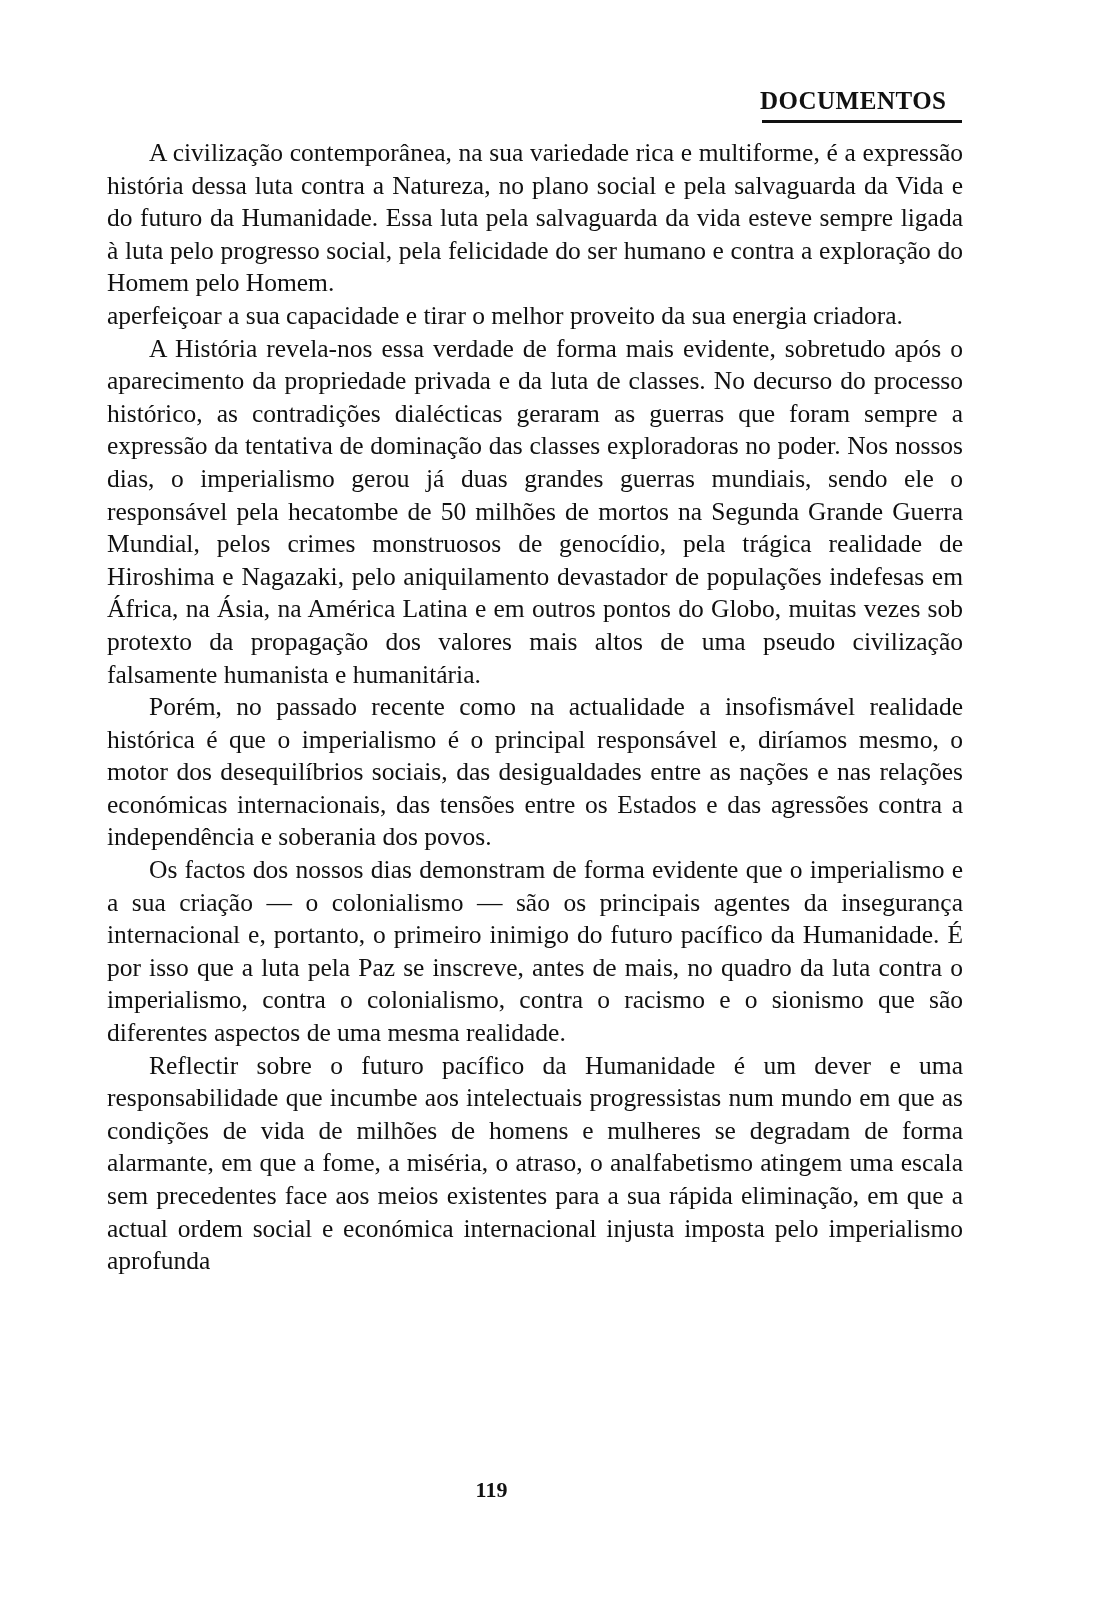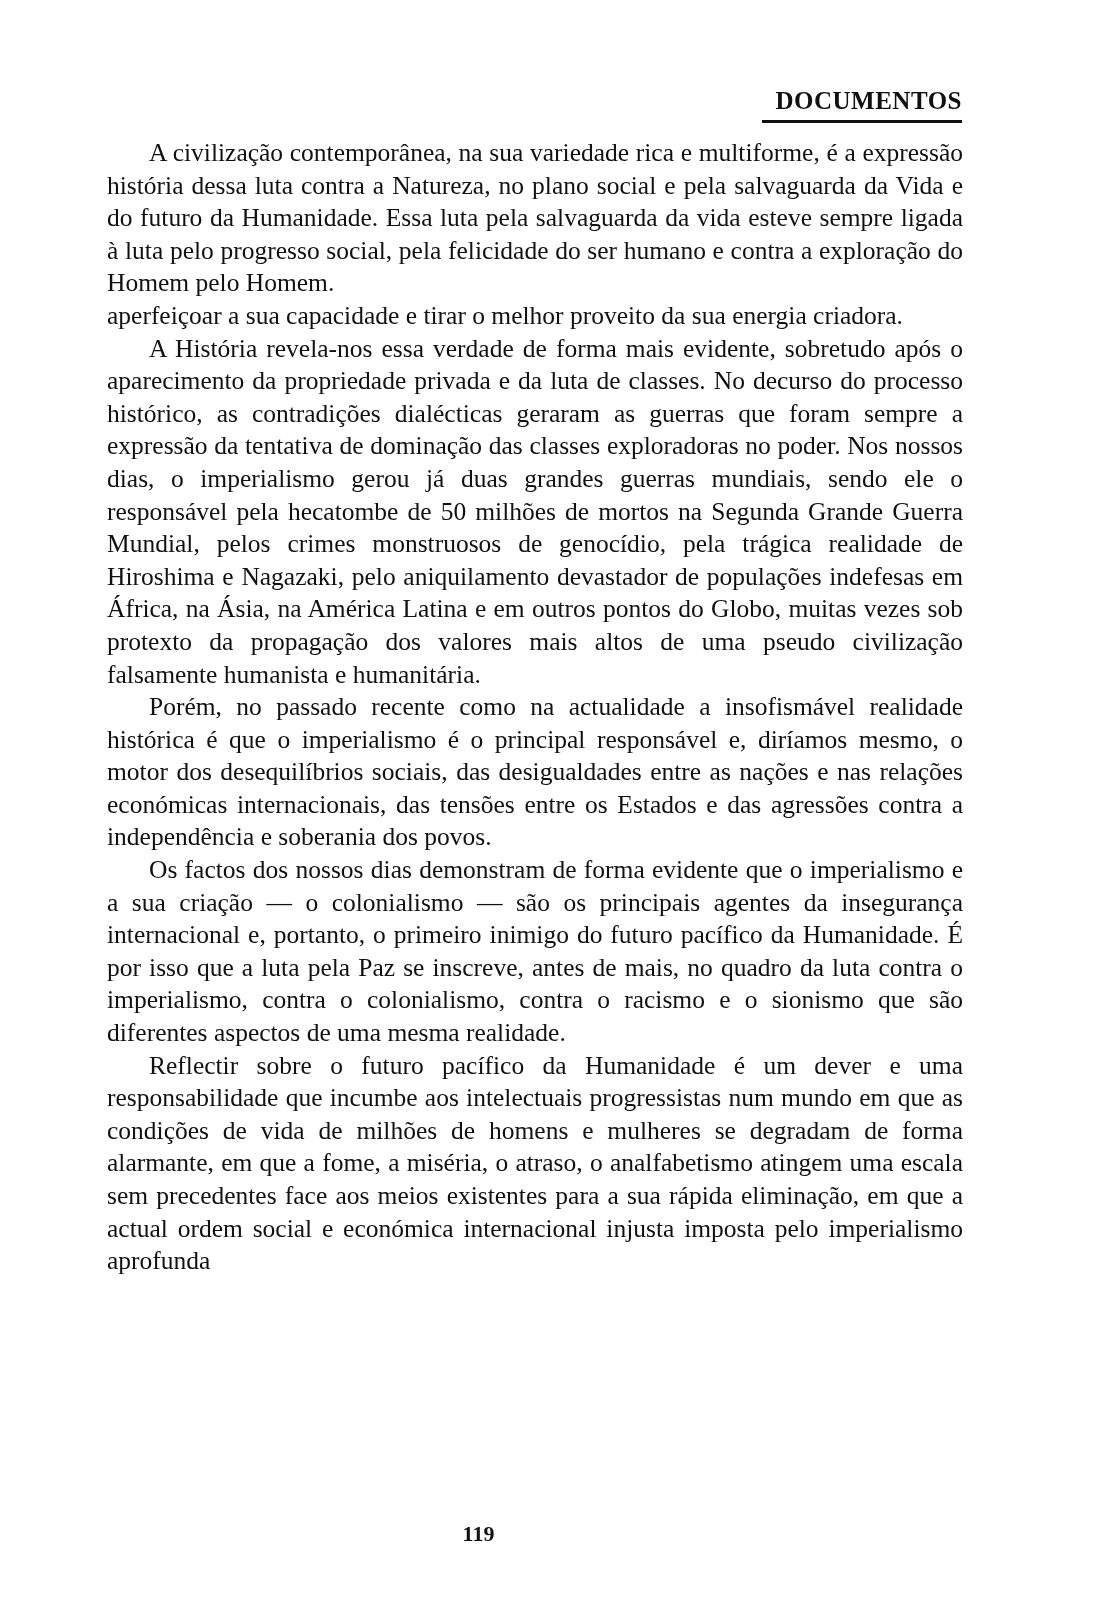--- a/index.html
+++ b/index.html
@@ -1,24 +1,24 @@
 <!DOCTYPE html>
 <html><head>
 <meta charset="utf-8">
 <style>
   html, body { margin: 0; padding: 0; background: #ffffff; }
   body { width: 1109px; height: 1600px; position: relative; overflow: hidden;
          font-family: "Liberation Serif", "DejaVu Serif", serif; color: #111; }
-  .header { position: absolute; left: 760px; top: 86px; width: 202px; text-align: right; }
+  .header { position: absolute; left: 760px; top: 86px; width: 202px; text-align: left; }
   .header-title { font-size: 25px; font-weight: bold; letter-spacing: 0.5px; display: block; line-height: 30px; }
   .header-rule { position: absolute; right: 0; top: 34px; width: 200px; height: 3px; background: #111; }
   .body-text { position: absolute; left: 107px; top: 137px; width: 856px; font-size: 25.5px; line-height: 32.6px; }
   .para { margin: 0; text-align: justify; text-indent: 0; }
   .para.indent { text-indent: 42px; }
-  .page-number { position: absolute; left: 0; width: 957px; top: 1477px; text-align: center; font-size: 22px; font-weight: bold; margin-top: 44px; }
+  .page-number { position: absolute; left: 13px; width: 957px; top: 1477px; text-align: center; font-size: 22px; font-weight: bold; }
 </style>
 </head>
 <body>
 
 <div class="header">
   <span class="header-title">DOCUMENTOS</span>
   <div class="header-rule"></div>
 </div>
 
 <div class="body-text">

